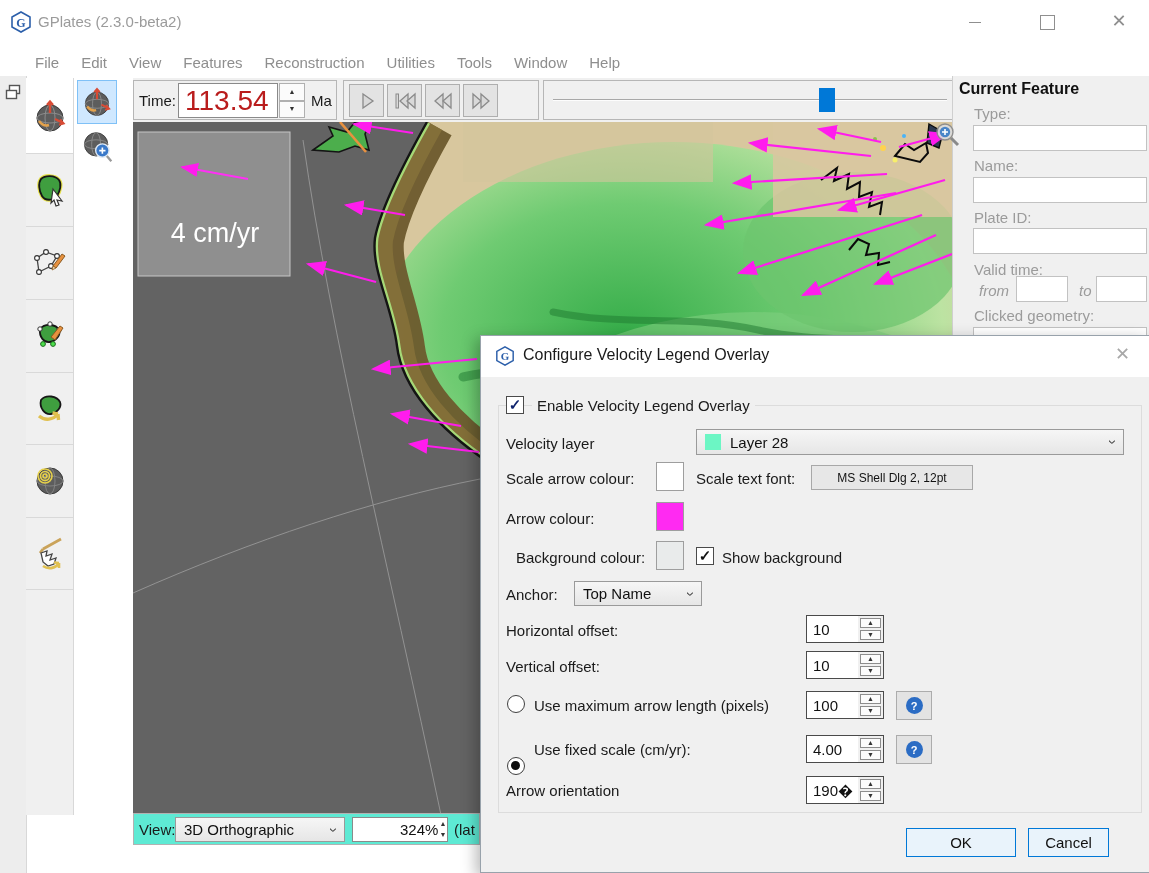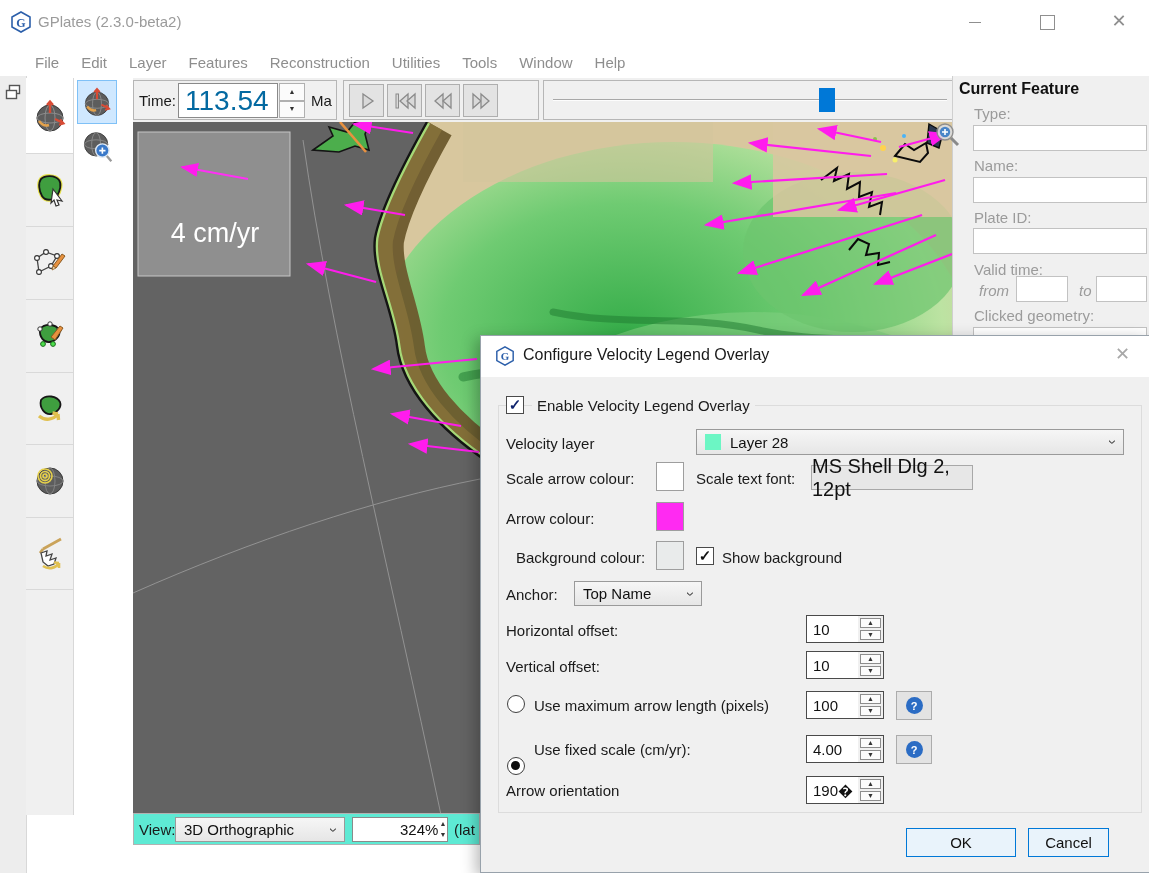--- a/index.html
+++ b/index.html
@@ -9,21 +9,21 @@
   .lbl{font-size:15px;color:#1a1a1a;white-space:nowrap;}
   .graylbl{font-size:15px;color:#9b9b9b;white-space:nowrap;}
   
   .titlebar{left:0;top:0;width:1149px;height:40px;background:#fff;}
   .title-text{left:38px;top:13px;font-size:15px;color:#9b9b9b;}
   .winbtn{top:10px;width:30px;height:22px;color:#8f8f8f;text-align:center;font-size:15px;line-height:22px;}
   .menubar{left:0;top:48px;width:1149px;height:28px;background:#fff;display:flex;align-items:center;padding-left:24px;box-sizing:border-box;}
   .menu-item{font-size:15px;color:#8e8e8e;padding:0 11px;}
   
   .tgroup{background:#f0f0f0;border:1px solid #b6b6b6;box-sizing:border-box;}
-  .timefield{background:#fff;border:1px solid #8a8a8a;box-sizing:border-box;font-size:28px;color:#0369a1;
+  .timefield{background:#fff;border:1px solid #8a8a8a;box-sizing:border-box;font-size:28px;color:#b91c1c;
              display:flex;align-items:center;padding-left:6px;letter-spacing:0;}
   .spincol{display:flex;flex-direction:column;justify-content:space-between;}
   .spinbtn{flex:1;background:#fbfbfb;border:1px solid #b0b0b0;font-size:7px;line-height:8px;color:#333;
            display:flex;align-items:center;justify-content:center;box-sizing:border-box;}
   .pbtn{background:#e3e3e3;border:1px solid #aeaeae;box-sizing:border-box;display:flex;align-items:center;justify-content:center;}
   
   .section{border-bottom:1px solid #d9d9d9;display:flex;align-items:center;justify-content:center;box-sizing:border-box;}
   
   .field{background:#fff;border:1px solid #c2c2c2;box-sizing:border-box;}
   
@@ -69,21 +69,21 @@
       <span style="display:inline-block;width:13px;height:13px;border:1px solid #8f8f8f;vertical-align:middle;"></span>
     </div>
     <div class="abs winbtn" style="left:1104px;font-size:18px;">
       <span>✕</span>
     </div>
   </div>
 
   <div class="abs menubar">
     <span class="menu-item">File</span>
     <span class="menu-item">Edit</span>
-    <span class="menu-item">Layer</span>
+    <span class="menu-item">View</span>
     <span class="menu-item">Features</span>
     <span class="menu-item">Reconstruction</span>
     <span class="menu-item">Utilities</span>
     <span class="menu-item">Tools</span>
     <span class="menu-item">Window</span>
     <span class="menu-item">Help</span>
   </div>
 
   <div class="abs" style="left:133px;top:78px;width:825px;height:44px;background:#f0f0f0;"></div>
 
@@ -382,21 +382,21 @@
     <div class="abs lbl" style="left:25px;top:99px;">Velocity layer</div>
     <div class="abs combo" style="left:215px;top:93px;width:428px;height:26px;">
       <span style="margin-left:8px;width:16px;height:16px;background:#6cf6c4;display:inline-block;"></span>
       <span style="padding-left:9px;">Layer 28</span>
       <span class="chev">›</span>
     </div>
 
     <div class="abs lbl" style="left:25px;top:134px;">Scale arrow colour:</div>
     <div class="abs swatch" style="left:175px;top:126px;width:28px;height:29px;background:#ffffff;"></div>
     <div class="abs lbl" style="left:215px;top:134px;">Scale text font:</div>
-    <div class="abs" style="left:330px;top:129px;width:162px;height:25px;background:#e7e7e7;border:1px solid #a8a8a8;box-sizing:border-box;display:flex;align-items:center;justify-content:center;font-size:20px;color:#111;">MS Shell Dlg 2, 12pt</div>
+    <div class="abs" style="left:330px;top:129px;width:162px;height:25px;background:#e7e7e7;border:1px solid #a8a8a8;box-sizing:border-box;display:flex;align-items:center;justify-content:center;font-size:12px;color:#111;">MS Shell Dlg 2, 12pt</div>
 
     <div class="abs lbl" style="left:25px;top:174px;">Arrow colour:</div>
     <div class="abs swatch" style="left:175px;top:166px;width:28px;height:29px;background:#ff2af2;"></div>
 
     <div class="abs lbl" style="left:35px;top:213px;text-align:center;">Background colour:</div>
     <div class="abs swatch" style="left:175px;top:205px;width:28px;height:29px;background:#e9ebeb;"></div>
     <div class="abs checkbox" style="left:215px;top:211px;">
       <span class="checkmark" style="color:#111;">✓</span>
     </div>
     <div class="abs lbl" style="left:241px;top:213px;">Show background</div>

